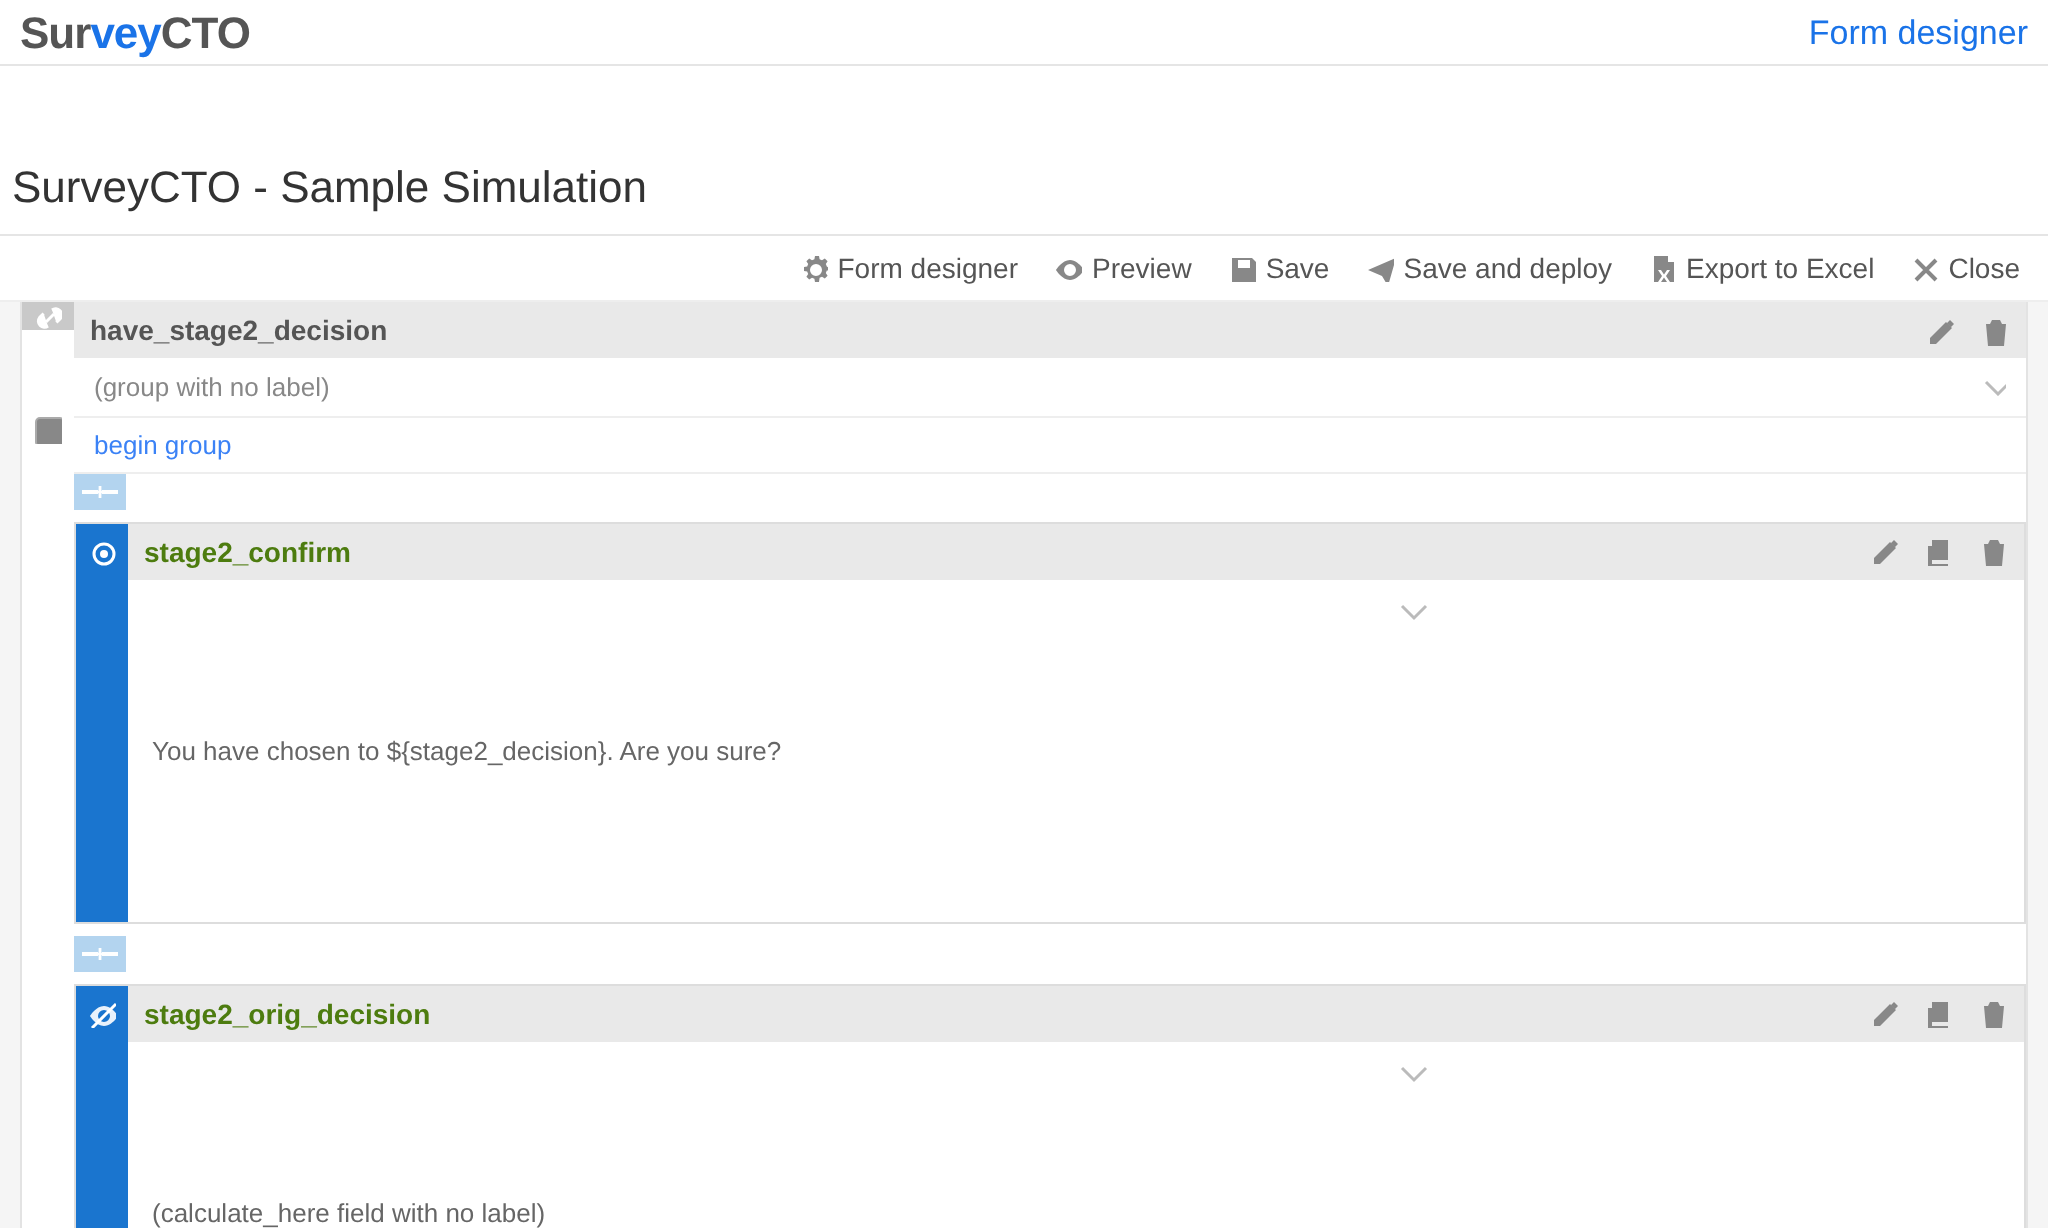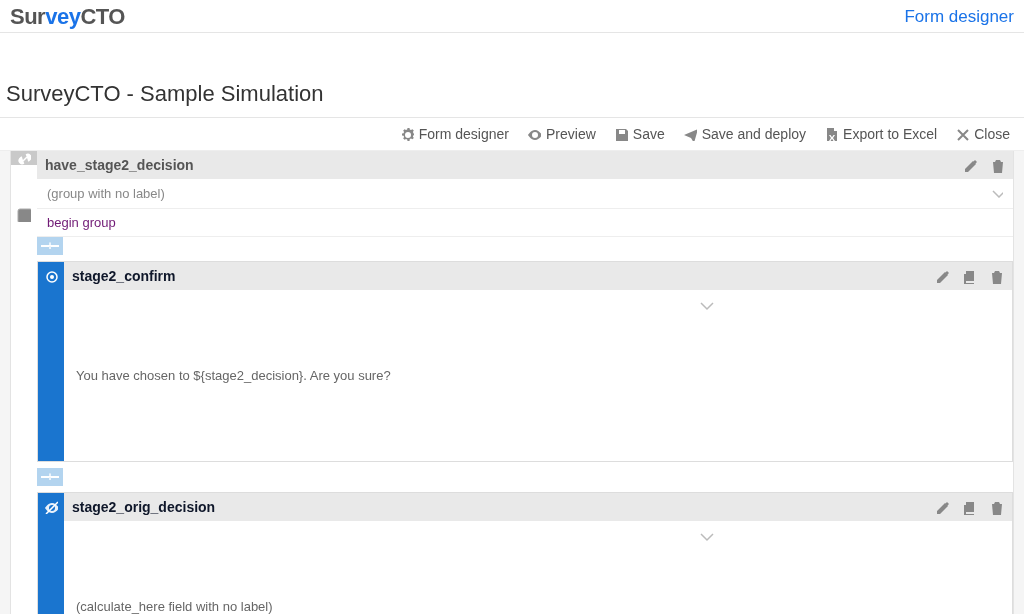--- a/index.html
+++ b/index.html
@@ -22,28 +22,28 @@
 .gut-grey { background: #c9c9c9; }
 .gut-white { background: #fff; }
 .gut svg { width: 14px; height: 14px; }
 .hdr-bar { flex: 1; background: #e9e9e9; display: flex; align-items: center; padding: 6px 8px; font-weight: 600; color: #555; }
 .hdr-bar .name { flex: 1; }
 .hdr-bar .icons { display: flex; gap: 12px; }
 .hdr-bar .icons svg { width: 15px; height: 15px; cursor: pointer; }
 .sub-bar { flex: 1; background: #fff; display: flex; align-items: center; padding: 7px 10px; color: #888; font-size: 13px; }
 .sub-bar .caret { margin-left: auto; }
 .sub-bar .caret svg { width: 11px; height: 11px; }
-.begin-group { flex: 1; background: #fff; padding: 6px 10px; color: #701a75; font-size: 13px; border-top: 1px solid #eee; border-bottom: 1px solid #eee; }
+.begin-group { flex: 1; background: #fff; padding: 6px 10px; color: #3b82f6; font-size: 13px; border-top: 1px solid #eee; border-bottom: 1px solid #eee; }
 .indent-wrap { padding-left: 26px; }
 .field-block { margin: 6px 0 6px 0; border: 1px solid #ddd; }
 .fb-head { display: flex; }
 .fb-body { display: flex; }
 .fb-gut { width: 26px; min-width: 26px; background: #1a75cf; display: flex; align-items: center; justify-content: center; }
 .fb-gut svg { width: 14px; height: 14px; }
-.fb-hdr { flex: 1; background: #e9e9e9; display: flex; align-items: flex-end; padding: 6px 8px; font-weight: 600; color: #0f172a; }
+.fb-hdr { flex: 1; background: #e9e9e9; display: flex; align-items: flex-start; padding: 6px 8px; font-weight: 600; color: #4d7c0f; }
 .fb-hdr .name { flex: 1; }
 .fb-hdr .icons { display: flex; gap: 12px; }
 .fb-hdr .icons svg { width: 15px; height: 15px; cursor: pointer; }
 .fb-sub { flex: 1; background: #fff; padding: 9px 12px; color: #666; font-size: 13px; display: flex; align-items: center; }
 .fb-sub .caret { margin-left: auto; }
 .add-between { display: flex; align-items: center; }
 .add-between .add-box { width: 26px; height: 18px; background: #b3d4ef; margin-left: 0; display: flex; align-items: center; justify-content: center; position: relative; }
 .add-between .add-box::before, .add-between .add-box::after { content: ''; position: absolute; width: 8px; height: 2px; background: #fff; }
 .add-between .add-box::before { left: 4px; }
 .add-between .add-box::after { right: 4px; }

